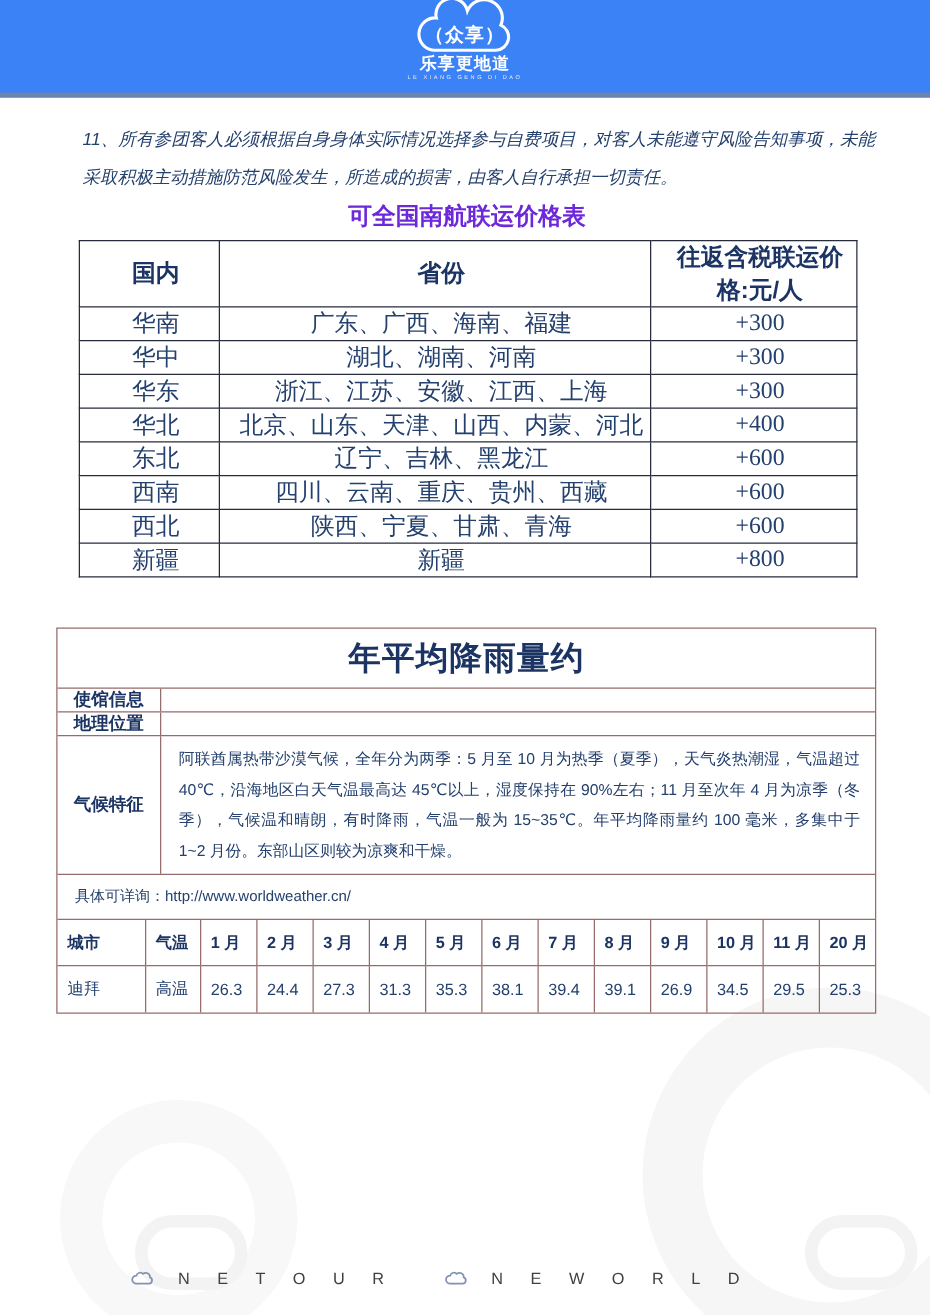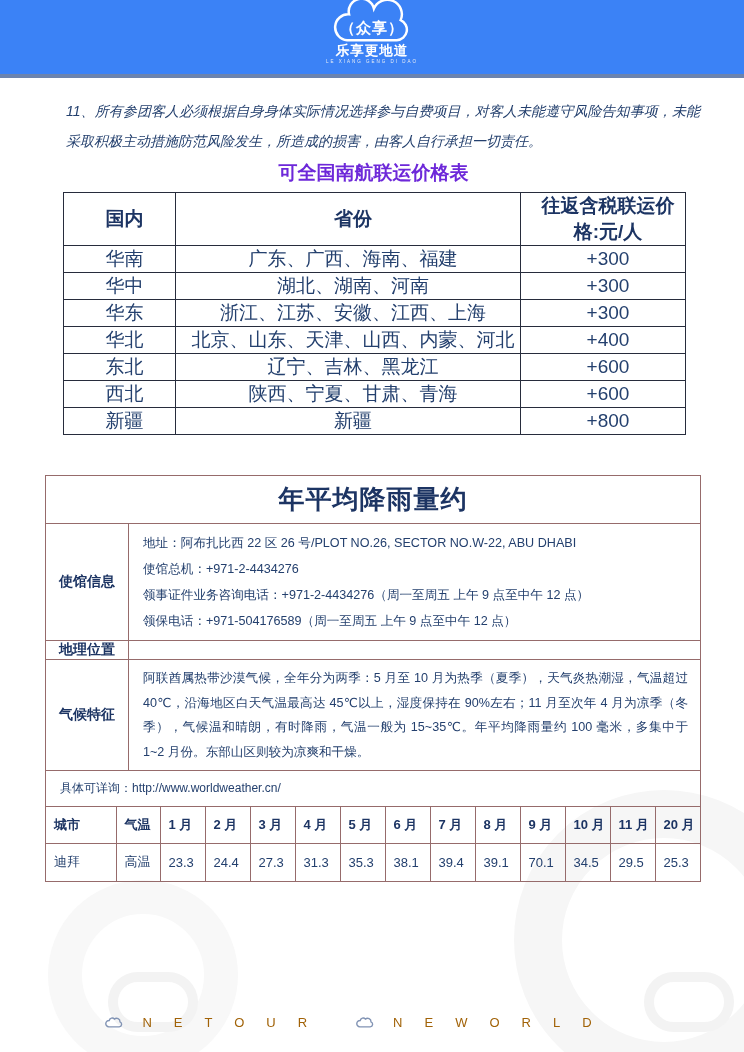--- a/index.html
+++ b/index.html
@@ -51,21 +51,21 @@
     text-align:center; font-size:19px; font-weight:bold; color:#6d28d9;
   }
   table.fare-table {
     margin:6px 0 0 63px; width:622px; border-collapse:collapse; table-layout:fixed;
   }
   table.fare-table th, table.fare-table td {
     border:1.5px solid #272c3c; font-size:19px; color:#24406e;
     padding:0 0 0 10px; text-align:center; vertical-align:middle;
   }
   table.fare-table th { font-weight:bold; height:30px; color:#1c3463; }
-  table.fare-table td { height:15px; }
+  table.fare-table td { height:15px;font-family:Liberation Serif, serif; }
   .col-region { width:112px; } .col-prov { width:345px; } .col-price { width:165px; }
 
   
   .uae-box {
     margin:40px 0 0 45px; width:656px;
     border:1.6px solid #966b6b; background:transparent;
   }
   .uae-title {
     height:47px; display:flex; align-items:center; justify-content:center;
     font-size:26px; font-weight:bold; color:#1c3463; letter-spacing:1px;
@@ -93,21 +93,21 @@
   table.temp-table td { height:38px; }
   .tcol-city { width:70px; } .tcol-temp { width:44px; }
 
   
   .brand-footer {
     position:absolute; left:0; right:0; top:1002px; height:40px;
     display:flex; align-items:center; justify-content:center; z-index:1;
   }
   .brand-cloud { margin:0 18px 0 0; flex:0 0 auto; }
   .brand {
-    font-size:13px; color:#a16207; letter-spacing:22px; font-weight:500;
+    font-size:13px; color:#404040; letter-spacing:22px; font-weight:500;
     margin-right:26px; white-space:nowrap;
   }
 </style>
 </head>
 <body>
 
 <div class="page">
 
   <div class="wm wm-a"></div>
   <div class="wm wm-b"></div>
@@ -162,43 +162,42 @@
           <td>华北</td>
           <td>北京、山东、天津、山西、内蒙、河北</td>
           <td>+400</td>
         </tr>
         <tr>
           <td>东北</td>
           <td>辽宁、吉林、黑龙江</td>
           <td>+600</td>
         </tr>
         <tr>
+          <td>西南</td>
+          <td>四川、云南、重庆、贵州、西藏</td>
+          <td>+600</td>
+        </tr>
+        <tr>
           <td>西北</td>
           <td>陕西、宁夏、甘肃、青海</td>
           <td>+600</td>
         </tr>
         <tr>
           <td>新疆</td>
           <td>新疆</td>
           <td>+800</td>
         </tr>
       </tbody>
     </table>
 
     <div class="uae-box">
       <div class="uae-title">年平均降雨量约</div>
 
       <div class="uae-row">
         <div class="uae-label">使馆信息</div>
-        <div class="uae-content">
-          <p>地址：阿布扎比西 22 区 26 号/PLOT NO.26, SECTOR NO.W-22, ABU DHABI</p>
-          <p>使馆总机：+971-2-4434276</p>
-          <p>领事证件业务咨询电话：+971-2-4434276（周一至周五 上午 9 点至中午 12 点）</p>
-          <p>领保电话：+971-504176589（周一至周五 上午 9 点至中午 12 点）</p>
-        </div>
       </div>
 
       <div class="uae-row">
         <div class="uae-label">地理位置</div>
       </div>
 
       <div class="uae-row">
         <div class="uae-label">气候特征</div>
         <div class="uae-content tight">
           <p>阿联酋属热带沙漠气候，全年分为两季：5 月至 10 月为热季（夏季），天气炎热潮湿，气温超过 40℃，沿海地区白天气温最高达 45℃以上，湿度保持在 90%左右；11 月至次年 4 月为凉季（冬季），气候温和晴朗，有时降雨，气温一般为 15~35℃。年平均降雨量约 100 毫米，多集中于 1~2 月份。东部山区则较为凉爽和干燥。</p>
@@ -240,29 +239,29 @@
               <th>7 月</th>
               <th>8 月</th>
               <th>9 月</th>
               <th>10 月</th>
               <th>11 月</th>
               <th>20 月</th>
             </tr>
             <tr>
               <td>迪拜</td>
               <td>高温</td>
-              <td>23.3</td>
+              <td>26.3</td>
               <td>24.4</td>
               <td>27.3</td>
               <td>31.3</td>
               <td>35.3</td>
               <td>38.1</td>
               <td>39.4</td>
               <td>39.1</td>
-              <td>70.1</td>
+              <td>26.9</td>
               <td>34.5</td>
               <td>29.5</td>
               <td>25.3</td>
             </tr>
           </tbody>
         </table>
       </div>
     </div>
 
     <footer class="brand-footer">

